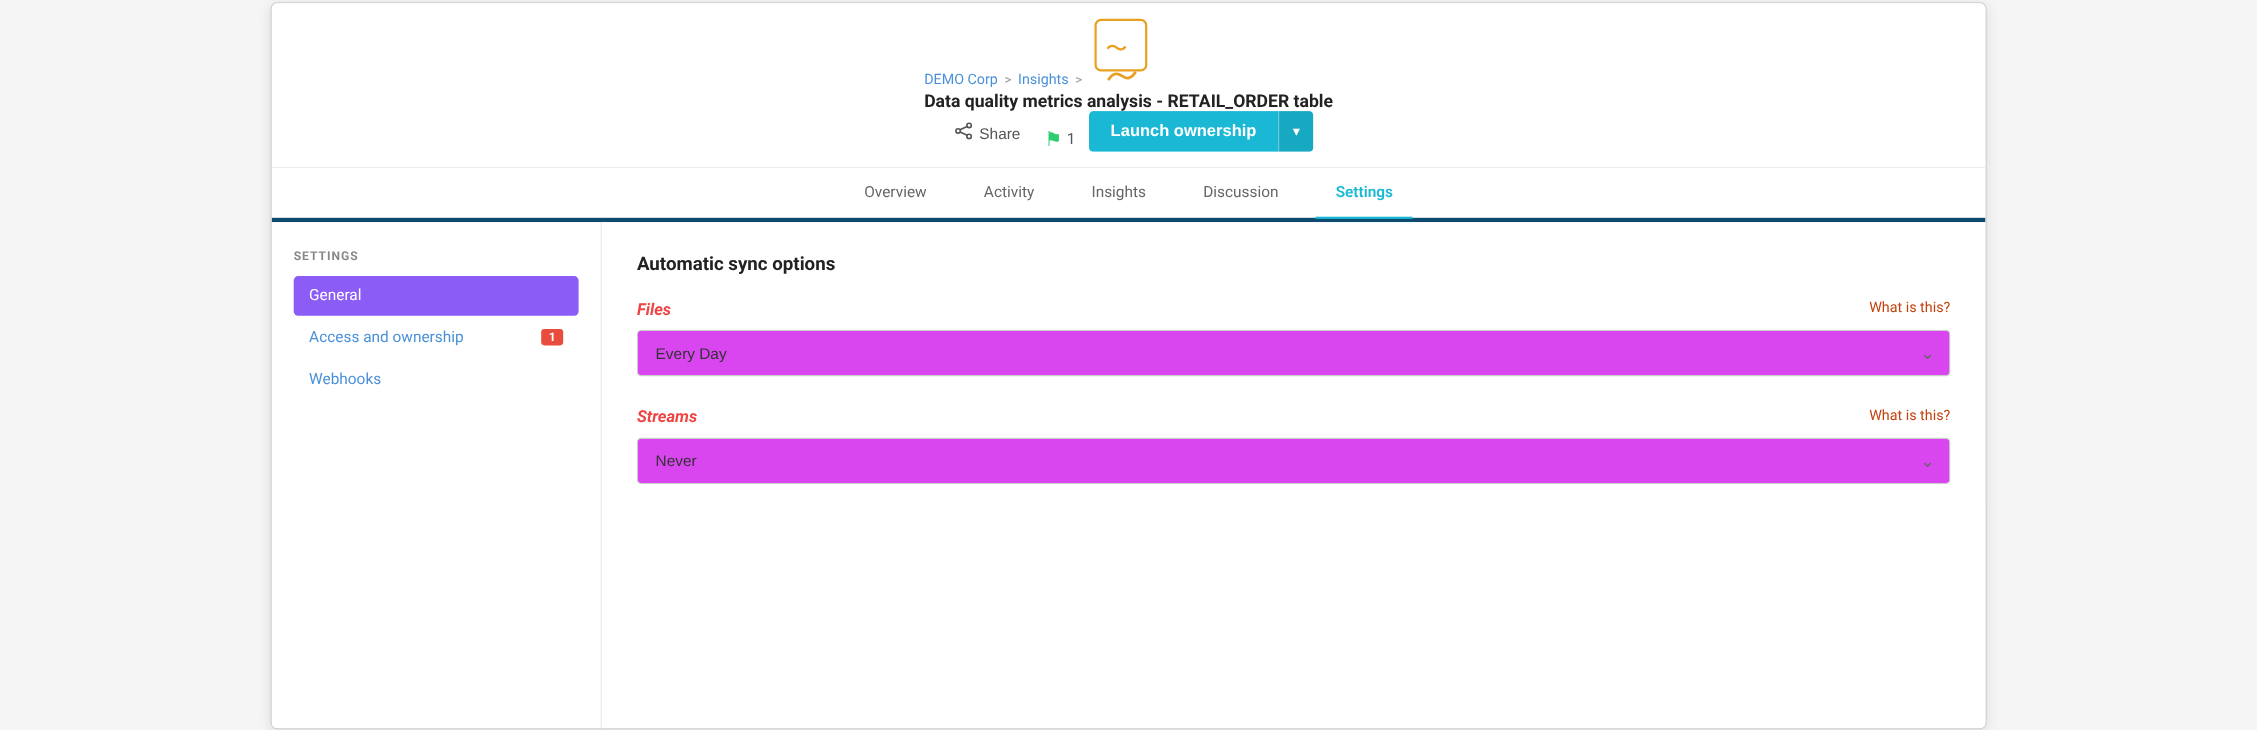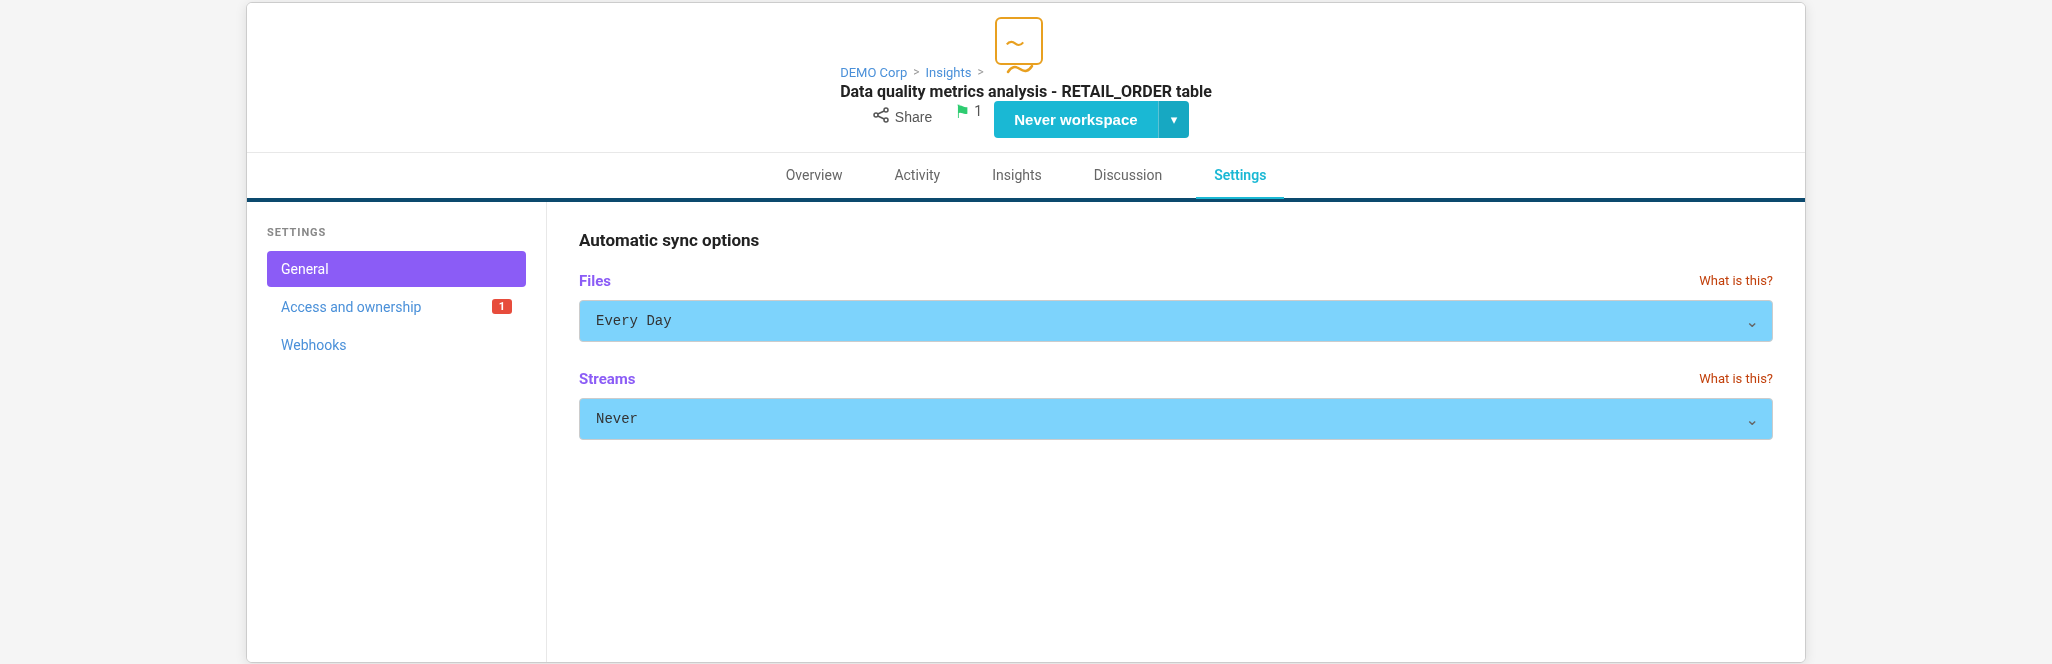--- a/index.html
+++ b/index.html
@@ -64,21 +64,21 @@
       color: #999;
       font-size: 12px;
     }
     .page-title {
       font-size: 16px;
       font-weight: 700;
       color: #222;
     }
     .header-actions {
       display: flex;
-      align-items: flex-start;
+      align-items: flex-end;
       gap: 12px;
     }
     .share-btn {
       display: flex;
       align-items: center;
       gap: 6px;
       color: #555;
       font-size: 14px;
       cursor: pointer;
       border: none;
@@ -208,42 +208,42 @@
     }
     .field-header {
       display: flex;
       align-items: center;
       justify-content: space-between;
       margin-bottom: 10px;
     }
     .field-label {
       font-size: 15px;
       font-weight: 700;
-      color: #8b5cf6;
+      color: #ef4444;
+      font-style: italic;
     }
     .what-is-this {
       font-size: 13px;
       color: #c2410c;
       cursor: pointer;
       text-decoration: none;
     }
     .select-wrapper {
       position: relative;
     }
     .select-field {
       width: 100%;
       border: 1px solid #ccc;
       border-radius: 4px;
       padding: 12px 40px 12px 16px;
       font-size: 14px;
       color: #333;
-      background: #7dd3fc;
+      background: #d946ef;
       appearance: none;
       cursor: pointer;
-      font-family: Liberation Mono, monospace;
     }
     .select-arrow {
       position: absolute;
       right: 14px;
       top: 50%;
       transform: translateY(-50%);
       color: #666;
       pointer-events: none;
       font-size: 16px;
     }
@@ -286,21 +286,21 @@
             <line x1="11.2" y1="12" x2="4.8" y2="9" stroke="#555" stroke-width="1.5"></line>
           </svg>
         </span>
         <span>Share</span>
       </button>
       <div class="bookmark-area">
         <span class="bookmark-icon">⚑</span>
         <span>1</span>
       </div>
       <div class="launch-btn-group">
-        <button class="launch-btn-main">Never workspace</button>
+        <button class="launch-btn-main">Launch ownership</button>
         <button class="launch-btn-caret">▾</button>
       </div>
     </div>
   </div>
 
   <div class="nav-tabs">
     <div class="nav-tab">Overview</div>
     <div class="nav-tab">Activity</div>
     <div class="nav-tab">Insights</div>
     <div class="nav-tab">Discussion</div>

